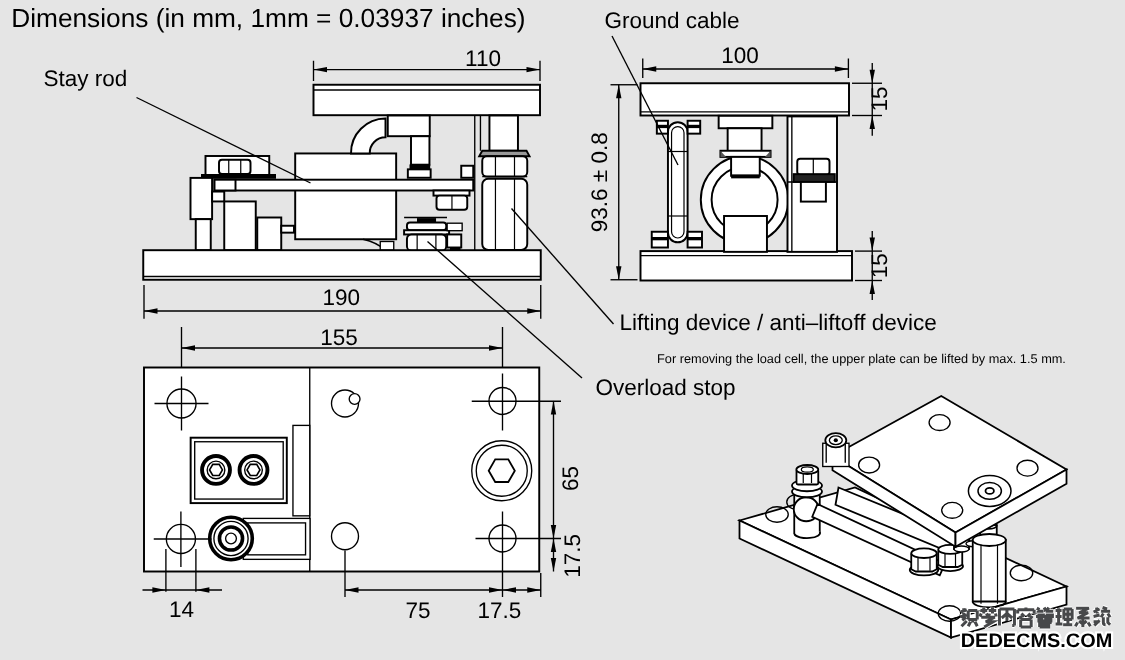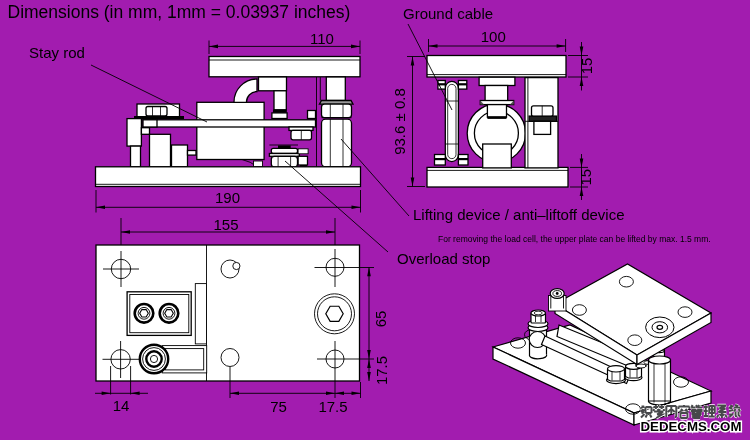--- a/index.html
+++ b/index.html
@@ -1,16 +1,16 @@
 <!DOCTYPE html>
 <html><head>
 <meta charset="utf-8">
 <style>
 html,body{margin:0;padding:0;background:#fff;}
-#page{position:relative;width:750px;height:440px;background:#a21caf;overflow:hidden;}
+#page{position:relative;width:750px;height:440px;background:#e5e5e5;overflow:hidden;}
 svg{position:absolute;left:0;top:0;}
 text{font-family:"Liberation Sans",sans-serif;fill:#000;}
 .lbl{font-size:15px;}
 .dim{font-size:15px;}
 .note{font-size:8.5px;}
 .ttl{font-size:17.5px;}
 </style>
 </head>
 <body>
 <div id="page">

